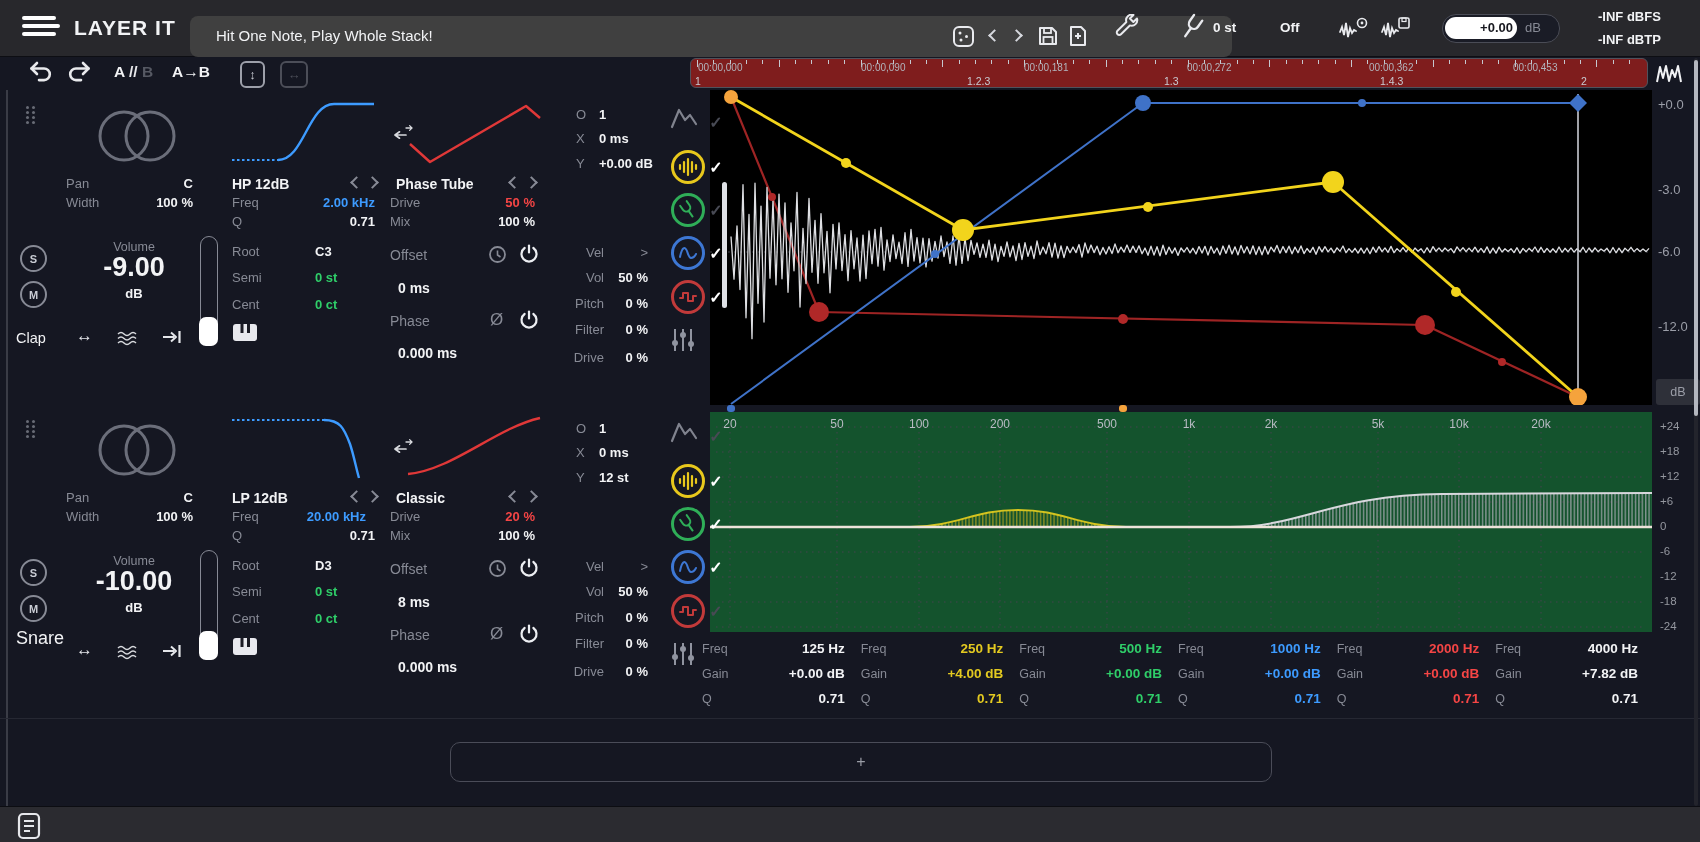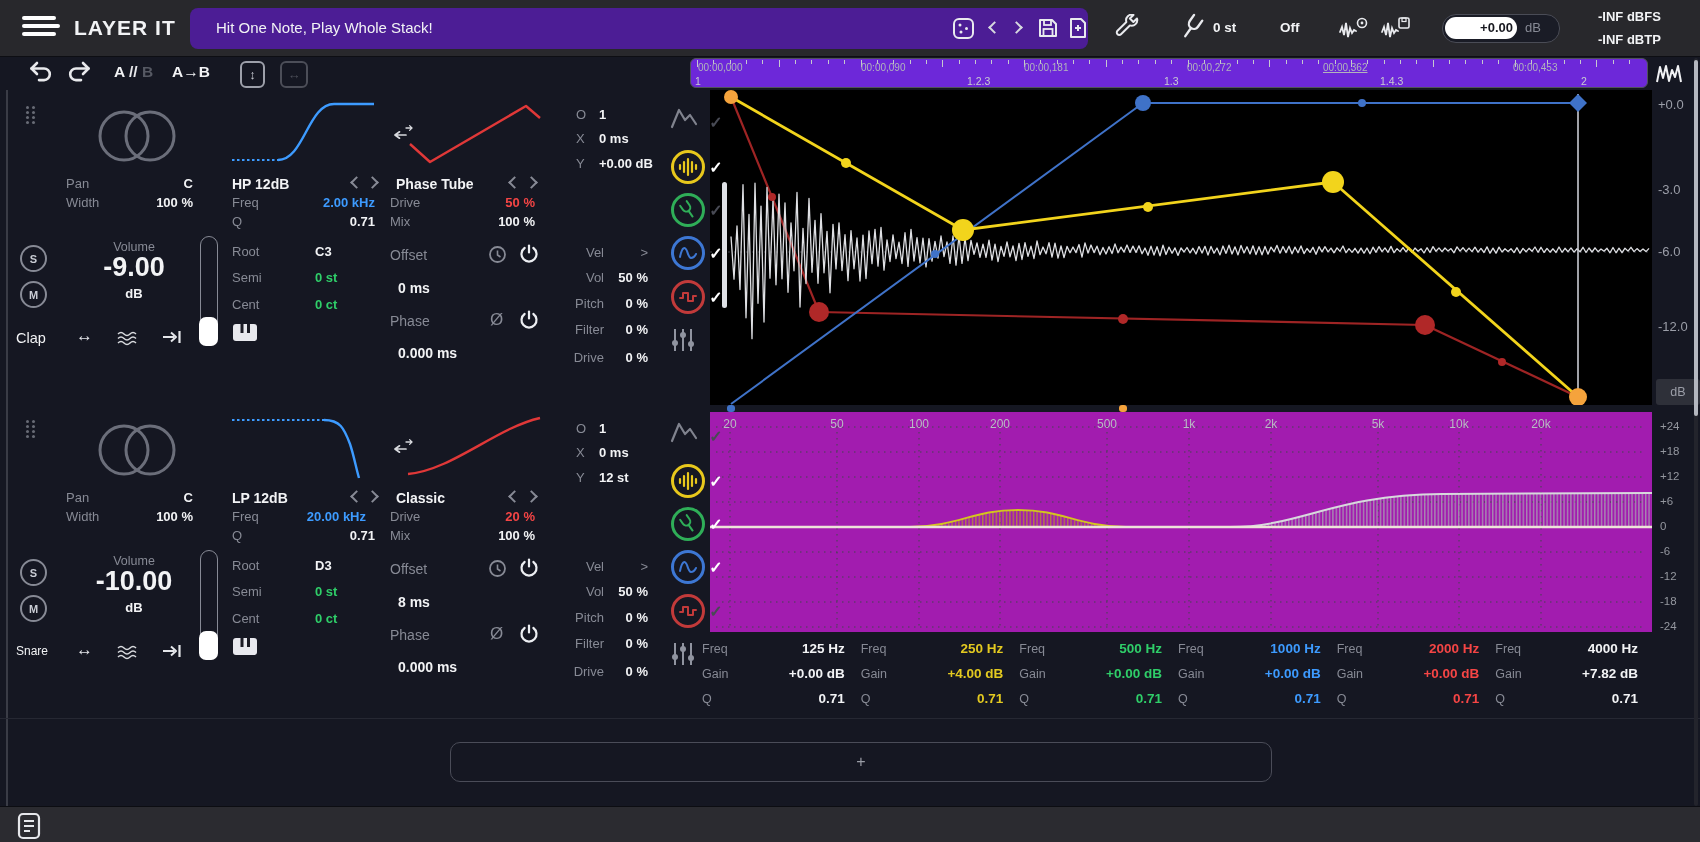--- a/index.html
+++ b/index.html
@@ -9,21 +9,21 @@
 .lab{position:absolute;font-size:13px;color:#878a95;white-space:nowrap}
 .val{position:absolute;font-size:13px;font-weight:bold;color:#f2f3f5;white-space:nowrap}
 .vr{text-align:right}
 .blue{color:#3d9bff}.green{color:#2fce69}.red{color:#f54545}
 .chl,.chr{position:absolute;width:9px;height:9px;border-left:2.4px solid #d6d8de;border-bottom:2.4px solid #d6d8de}
 .chl{transform:rotate(45deg)}.chr{transform:rotate(225deg)}
 .chk{position:absolute;width:20px;text-align:center;font-size:16px;font-weight:bold}
 .chk.on{color:#ffffff}.chk.dim{color:#484a54}
 header{position:absolute;left:0;top:0;width:1700px;height:57px;background:#28282c;border-bottom:1px solid #0d0e13}
 .hline{position:absolute;height:4px;border-radius:2px;background:#fff}
-#preset-box{position:absolute;left:190px;top:8px;width:898px;height:41px;background:#4c1d95;border-radius:8px}
+#preset-box{position:absolute;left:190px;top:16px;width:1042px;height:41px;background:#404040;border-radius:8px}
 .icn{position:absolute}
 .tick{position:absolute;top:1px;width:1px;background:#c6c8cf}
 .ruler-ts{position:absolute;top:3px;font-size:10px;color:#b2b4bc;white-space:nowrap}
 .ruler-beat{position:absolute;top:16px;font-size:10.5px;color:#c9cbd2;white-space:nowrap}
 .scale-lab{position:absolute;font-size:13px;color:#9b9ea8;white-space:nowrap}
 .eqscale-lab{position:absolute;font-size:11.5px;color:#94979f;white-space:nowrap}
 .layer-unit{position:absolute;left:0;width:663px;height:314px}
 .lblock{position:absolute;left:0;top:0;width:663px;height:284px}
 .sample-row{position:absolute;left:0;top:284px;width:663px;height:30px;border-top:1px solid #262833;border-bottom:1px solid #262833}
 .dragdots{position:absolute;left:26px;top:16px;width:3px;height:3px;border-radius:50%;background:#686b76;box-shadow:6px 0 #686b76,0 5px #686b76,6px 5px #686b76,0 10px #686b76,6px 10px #686b76,0 15px #686b76,6px 15px #686b76}
@@ -117,21 +117,21 @@
     <span style="color:#565963">B</span>
   </div>
   <div class="abs" style="left:172px;top:63px;font-size:15.5px;font-weight:bold">A→B</div>
   <div class="boxicon" style="left:240px;top:61px;width:25px;height:27px;border:2px solid #9da0aa;color:#c9ccd4">
       <span>↕</span>
     </div>
   <div class="boxicon" style="left:280px;top:61px;width:28px;height:27px;border:2px solid #4c4e58;color:#4c4e58">
       <span>↔</span>
     </div>
 
-  <div class="abs" id="ruler" style="left:690px;top:58px;width:958px;height:30px;background:#6d28d9;border:1.5px solid #50525c;border-radius:6px">
+  <div class="abs" id="ruler" style="left:690px;top:58px;width:958px;height:30px;background:#7f1d1d;border:1.5px solid #50525c;border-radius:6px">
       <div class="tick" style="left: 6px; height: 7px;"></div>
       <div class="tick" style="left: 22.35px; height: 4px;"></div>
       <div class="tick" style="left: 38.7px; height: 4px;"></div>
       <div class="tick" style="left: 55.05px; height: 4px;"></div>
       <div class="tick" style="left: 71.4px; height: 4px;"></div>
       <div class="tick" style="left: 87.75px; height: 7px;"></div>
       <div class="tick" style="left: 104.1px; height: 4px;"></div>
       <div class="tick" style="left: 120.45px; height: 4px;"></div>
       <div class="tick" style="left: 136.8px; height: 4px;"></div>
       <div class="tick" style="left: 153.15px; height: 4px;"></div>
@@ -180,21 +180,21 @@
       <div class="tick" style="left: 856.2px; height: 4px;"></div>
       <div class="tick" style="left: 872.55px; height: 4px;"></div>
       <div class="tick" style="left: 888.9px; height: 4px;"></div>
       <div class="tick" style="left: 905.25px; height: 7px;"></div>
       <div class="tick" style="left: 921.6px; height: 4px;"></div>
       <div class="tick" style="left: 937.95px; height: 4px;"></div>
       <div class="ruler-ts" style="left: 7px;">00:00,000</div>
       <div class="ruler-ts" style="left: 170px;">00:00,090</div>
       <div class="ruler-ts" style="left: 333px;">00:00,181</div>
       <div class="ruler-ts" style="left: 496px;">00:00,272</div>
-      <div class="ruler-ts" style="left: 632px; text-decoration: underline;">00:00,362</div>
+      <div class="ruler-ts" style="left: 678px;">00:00,362</div>
       <div class="ruler-ts" style="left: 822px;">00:00,453</div>
       <div class="ruler-beat" style="left: 4px;">1</div>
       <div class="ruler-beat" style="left: 276px;">1.2.3</div>
       <div class="ruler-beat" style="left: 473px;">1.3</div>
       <div class="ruler-beat" style="left: 689px;">1.4.3</div>
       <div class="ruler-beat" style="left: 890px;">2</div>
     </div>
   <svg class="icn" style="left:1654px;top:60px" width="30" height="28" viewBox="0 0 30 28">
       <path d="M3 22 L6 7 L9 18 L12 6 L15 21 L18 10 L21 17 L24 6 L27 22" fill="none" stroke="#f0f1f4" stroke-width="2" stroke-linejoin="round"></path>
     </svg>
@@ -365,21 +365,21 @@
       <span class="lab" style="left:232px;top:180px">Semi</span>
       <span class="val green" style="left:315px;top:180px">0 st</span>
       <span class="lab" style="left:232px;top:207px">Cent</span>
       <span class="val green" style="left:315px;top:207px">0 ct</span>
       <svg class="icn" style="left:232px;top:233px" width="26" height="19" viewBox="0 0 26 19">
             <rect x="1" y="1" width="24" height="17" rx="3" fill="#e8e9ee"></rect>
             <rect x="8.5" y="1" width="3" height="9" fill="#1a1b24"></rect>
             <rect x="15" y="1" width="3" height="9" fill="#1a1b24"></rect>
           </svg>
 
-      <span class="val" style="left:16px;top:240px;font-size:12px;font-weight:normal">Snare</span>
+      <span class="val" style="left:16px;top:224px;font-size:18px;font-weight:normal">Snare</span>
       <span class="abs" style="left:76px;top:236px;font-size:17px;color:#e4e6ea">↔</span>
       <svg class="icn" style="left:116px;top:241px" width="24" height="15" viewBox="0 0 24 15">
             <path d="M2 3 q3 -3 6 0 t6 0 t6 0 M2 7.5 q3 -3 6 0 t6 0 t6 0 M2 12 q3 -3 6 0 t6 0 t6 0" fill="none" stroke="#d8dade" stroke-width="1.5"></path>
           </svg>
       <svg class="icn" style="left:162px;top:239px" width="22" height="16" viewBox="0 0 22 16">
             <path d="M1 8 H12" stroke="#e4e6ea" stroke-width="2"></path>
             <path d="M9 3.5 L14 8 L9 12.5" fill="none" stroke="#e4e6ea" stroke-width="2" stroke-linejoin="round"></path>
             <path d="M17.5 2 V14" stroke="#e4e6ea" stroke-width="2.2"></path>
           </svg>
 
@@ -464,21 +464,21 @@
         <circle cx="21" cy="7" r="7" fill="#f5a33c"></circle>
         <circle cx="868" cy="307" r="9" fill="#f5a33c"></circle>
       </svg>
   </div>
   <div class="abs" style="left:722px;top:182px;width:5px;height:126px;background:#dfe1e6;border-radius:3px"></div>
   <div id="env-bottom-strip" class="abs" style="left:710px;top:405px;width:942px;height:7px">
       <div class="abs" style="left: 17px; top: 0px; width: 8px; height: 7px; background: rgb(63, 114, 200); border-radius: 3px;"></div>
       <div class="abs" style="left: 409px; top: 0px; width: 8px; height: 7px; background: rgb(245, 163, 60); border-radius: 3px;"></div>
     </div>
 
-  <div class="abs" style="left:710px;top:412px;width:942px;height:220px;background:#a21caf">
+  <div class="abs" style="left:710px;top:412px;width:942px;height:220px;background:#14532d">
     <svg id="eq-svg" width="942" height="220" viewBox="0 0 942 220">
       <defs>
         <pattern id="hy" width="3.4" height="4" patternUnits="userSpaceOnUse">
             <rect width="1.4" height="4" fill="#b6a41e"></rect>
           </pattern>
         <pattern id="hg" width="3.4" height="4" patternUnits="userSpaceOnUse">
             <rect width="1.4" height="4" fill="#a9abb2"></rect>
           </pattern>
       </defs>
       <g id="eq-grid">

